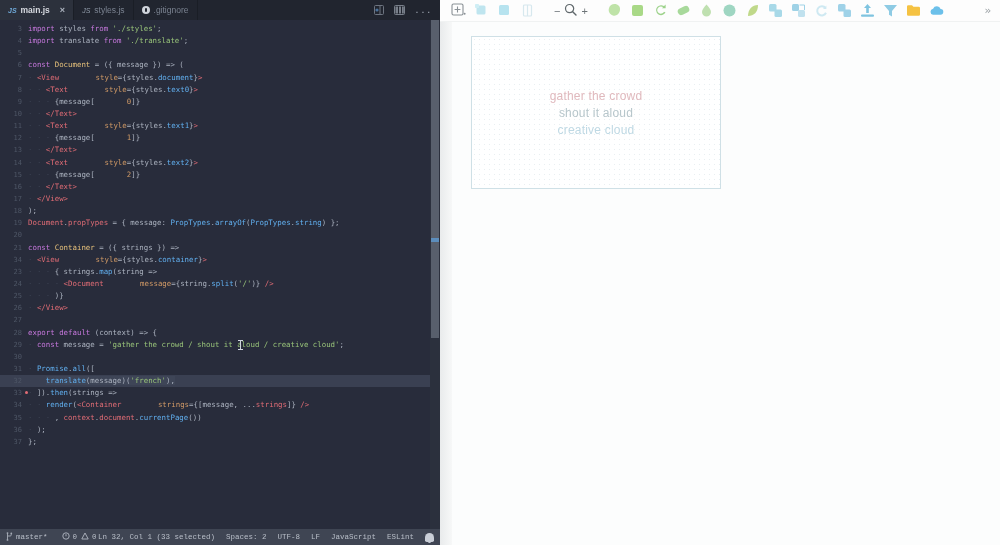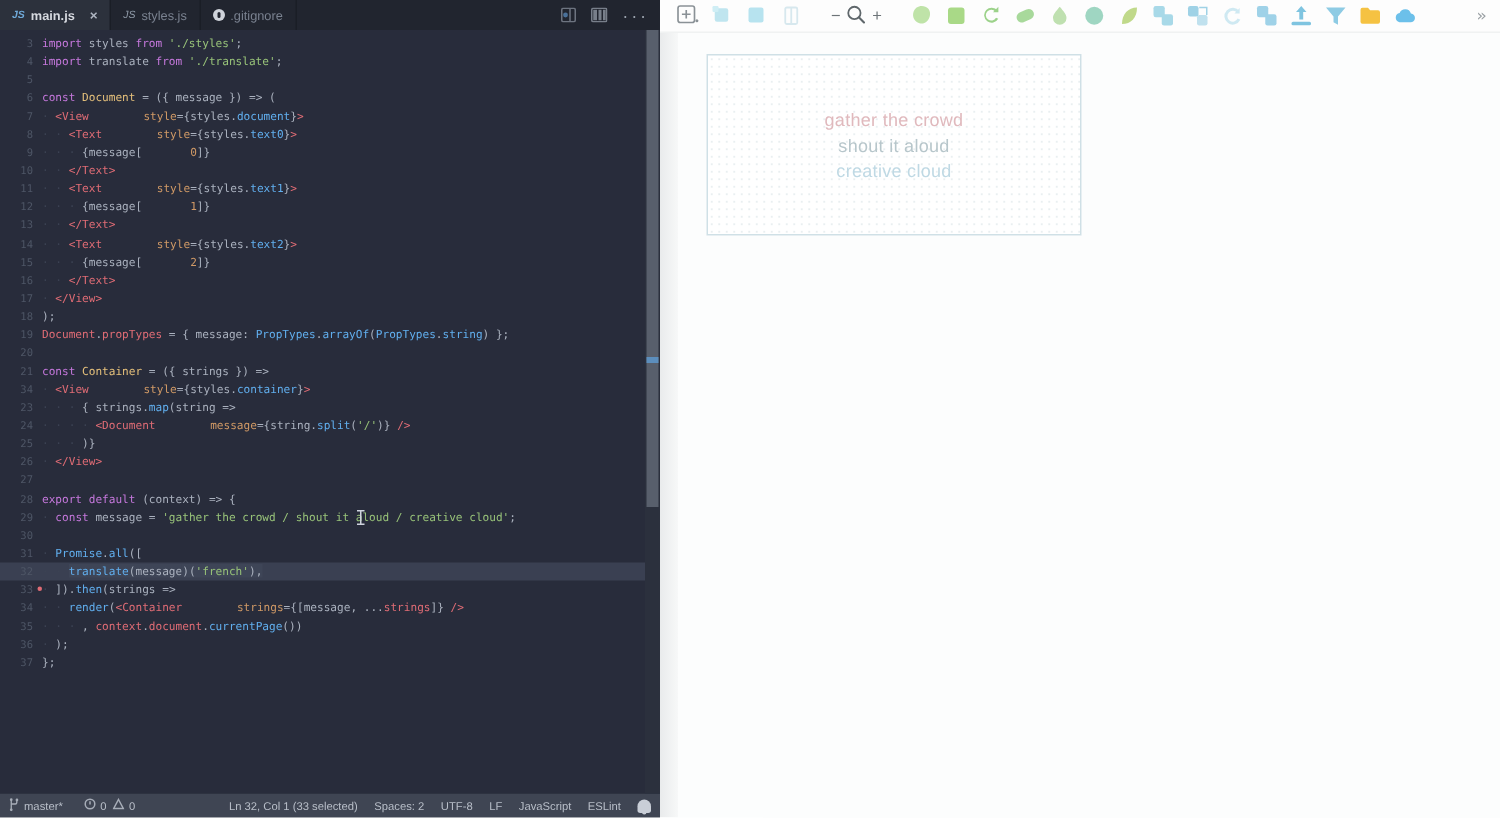--- a/index.html
+++ b/index.html
@@ -213,21 +213,21 @@
     display: flex;
     align-items: center;
     font-family: "Liberation Sans", sans-serif;
     font-size: 7.5px;
     color: #b9bfc9;
     padding: 0 6px;
   }
   .sb-group { display: flex; align-items: center; gap: 4px; }
   .sb-left  { display: flex; align-items: center; gap: 14px; }
   .sb-right { display: flex; align-items: center; gap: 11px; margin-left: auto; }
-  .sb-item  { display: flex; align-items: center; gap: 3px; cursor: pointer; white-space: nowrap; }
+  .sb-item  { display: flex; align-items: center; gap: 3px; cursor: pointer; white-space: nowrap; font-family: Liberation Mono, monospace; }
   .sb-ico { display: inline-block; opacity: .85; }
   .bellico {
     width: 9px; height: 9px;
     background: #c9ced7;
     border-radius: 50% 50% 20% 20%;
     position: relative;
   }
   .bellico::after {
     content: "";
     position: absolute;
@@ -288,21 +288,21 @@
     position: relative;
     flex: 1 1 auto;
     background: #fcfdfd;
     overflow: hidden;
   }
   .artboard {
     position: absolute;
     left: 31px;
     top: 14px;
     width: 250px;
-    height: 121px;
+    height: 153px;
     background: #ffffff;
     border: 1px solid #cfe0e6;
     background-image: radial-gradient(#e9eff1 0.6px, transparent 0.6px);
     background-size: 5px 5px;
     display: flex;
     flex-direction: column;
     align-items: center;
     justify-content: center;
     gap: 3px;
   }

